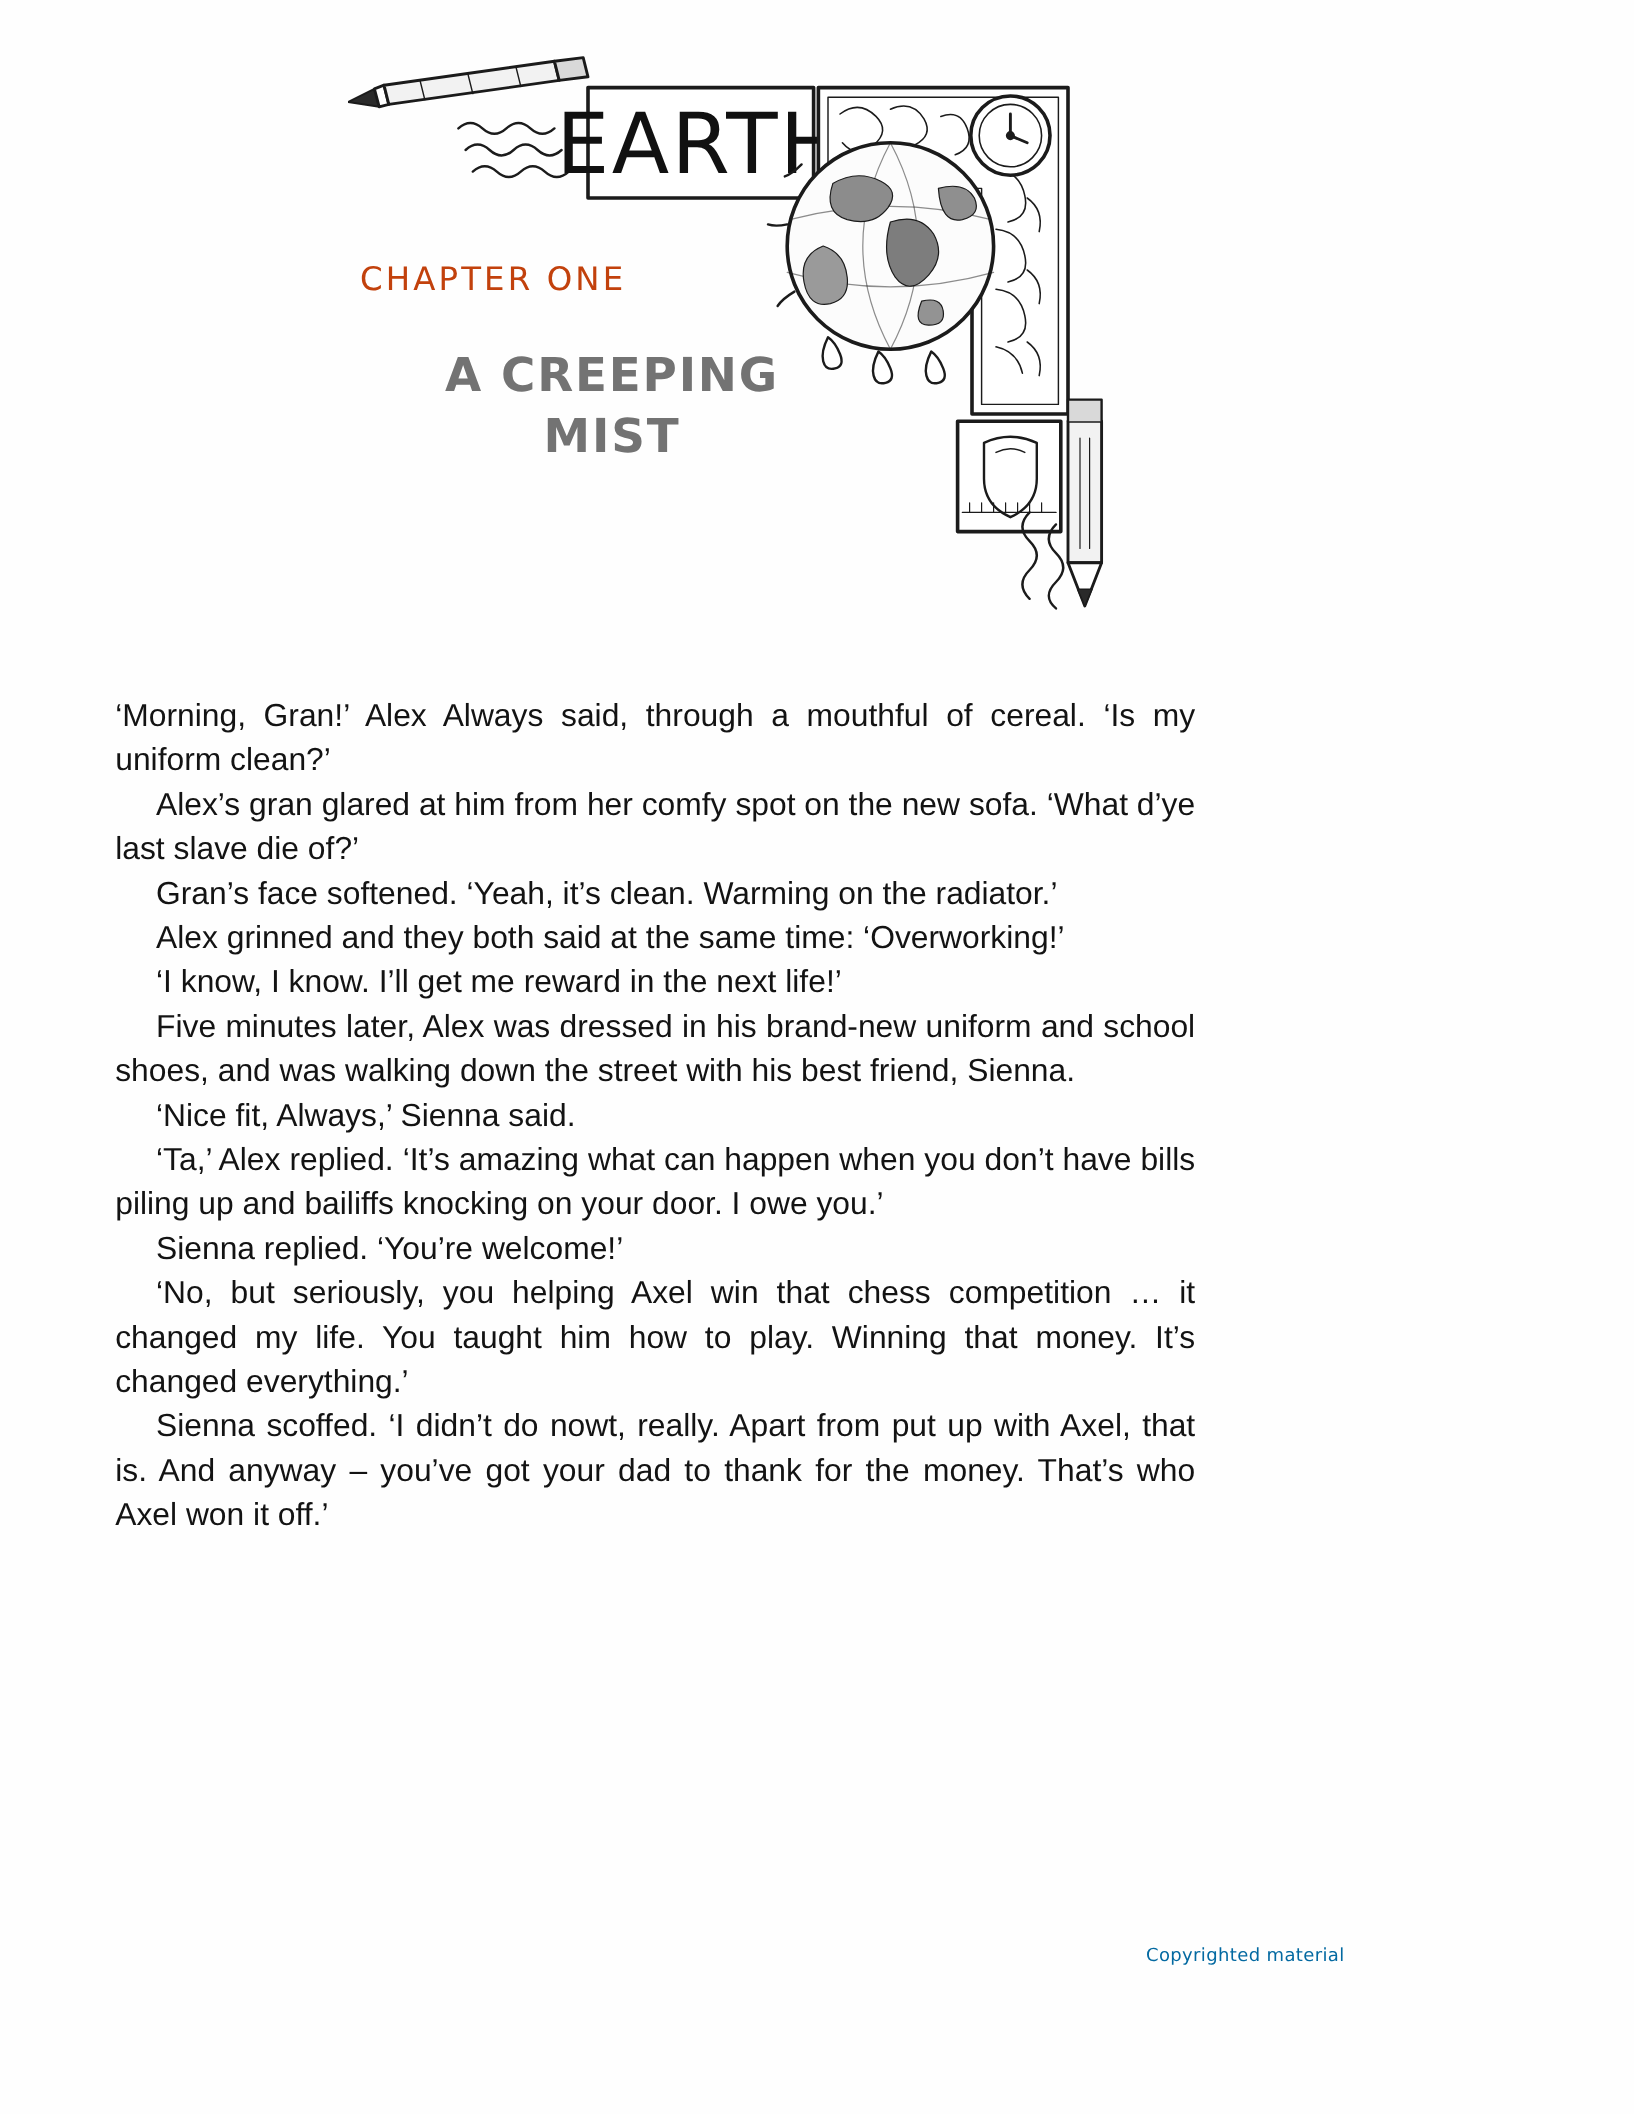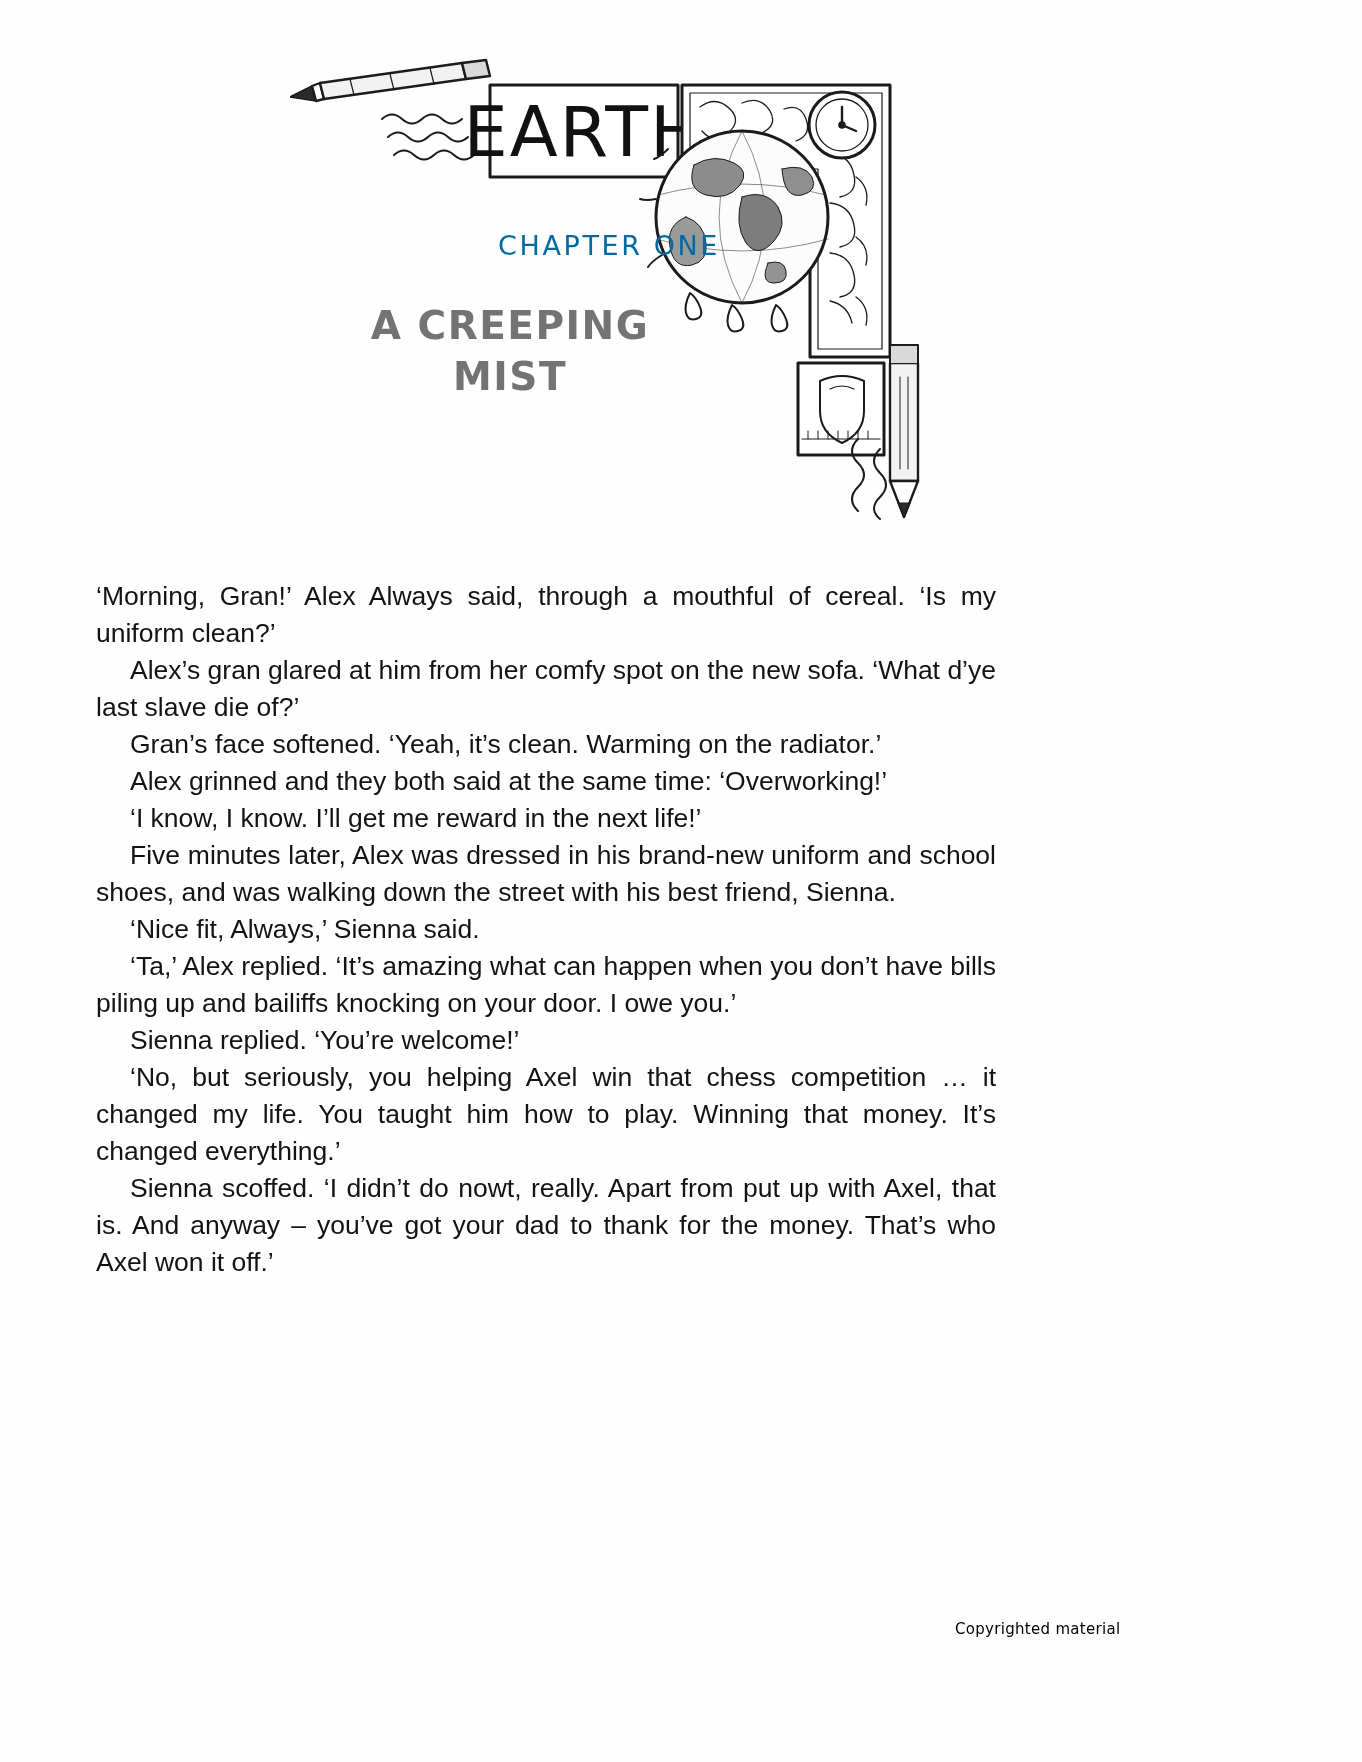--- a/index.html
+++ b/index.html
@@ -19,43 +19,43 @@
   .page {
     position: absolute;
     inset: 0;
     background: #fefefe;
   }
 
   
   .chapter-head {
     position: absolute;
     left: 0;
-    top: 12px;
+    top: 0;
     width: 1362px;
     height: 560px;
   }
 
   .deco-svg {
     position: absolute;
     left: 290px;
     top: 45px;
     width: 700px;
     height: 480px;
   }
 
   .chapter-label {
     position: absolute;
     left: 300px;
     top: 218px;
     width: 420px;
-    text-align: right;
+    text-align: left;
     font-family: "DejaVu Sans", sans-serif;
     font-size: 27px;
     letter-spacing: 2.6px;
-    color: #0369a1;
+    color: #c2410c;
     font-weight: 400;
   }
 
   .chapter-title {
     position: absolute;
     left: 300px;
     top: 288px;
     width: 420px;
     text-align: center;
     font-family: "DejaVu Sans", sans-serif;
@@ -86,21 +86,21 @@
     text-indent: 34px;
   }
 
   
   .copyright {
     position: absolute;
     left: 955px;
     top: 1620px;
     font-family: "DejaVu Sans", sans-serif;
     font-size: 15px;
-    color: #000000;
+    color: #0369a1;
     letter-spacing: 0.3px;
   }
 </style>
 </head>
 <body>
 
 <div class="page">
 
   <div class="chapter-head">
 

